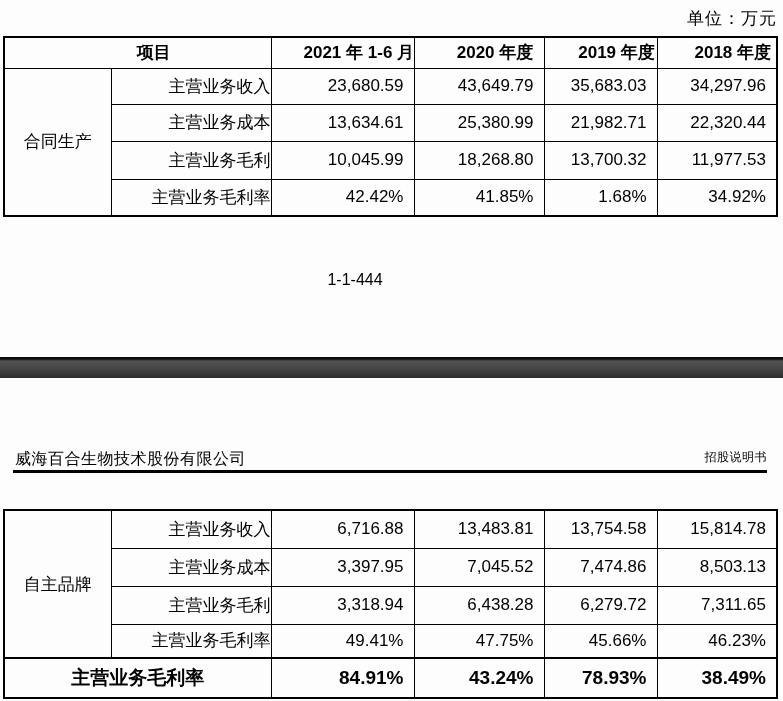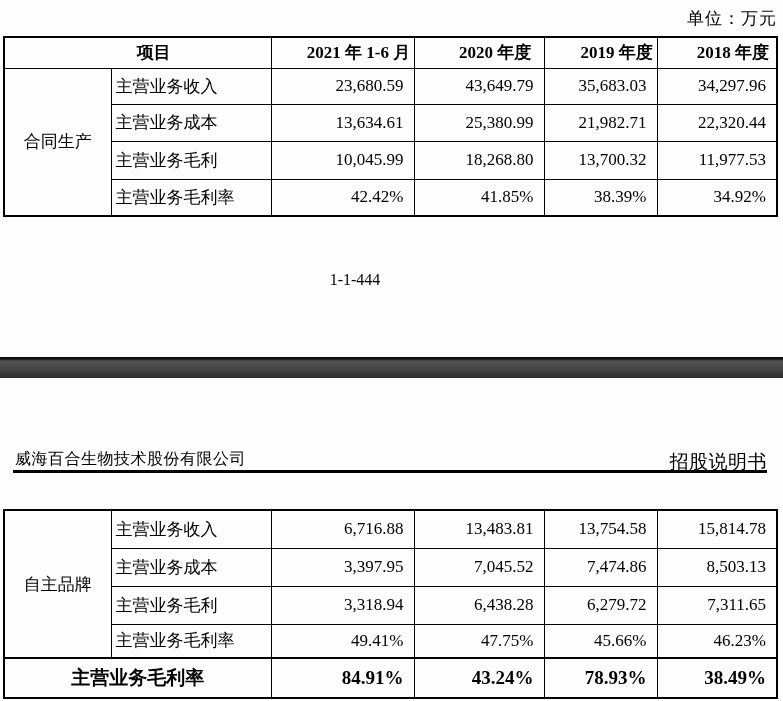--- a/index.html
+++ b/index.html
@@ -1,21 +1,21 @@
 <!DOCTYPE html>
 <html><head>
 <meta charset="utf-8">
 <style>
   * { margin:0; padding:0; box-sizing:border-box; }
   html,body { background:#ffffff; }
   body { width:783px; height:701px; overflow:hidden; }
   .viewport {
     position:relative; width:783px; height:701px;
     background:#fdfdfd;
-    font-family:Liberation Serif, serif;
+    font-family:Liberation Sans, sans-serif;
     color:#000;
   }
   
   .unit-label {
     position:absolute; top:7px; right:6px;
     font-size:17px; letter-spacing:1px;
   }
   
   table.fin {
     position:absolute; left:3px; width:773px;
@@ -25,42 +25,42 @@
   table.fin td, table.fin th {
     border:1.5px solid #000;
     vertical-align:middle;
     font-size:17px;
     overflow:hidden; white-space:nowrap;
   }
   #table1 { top:36px; }
   #table2 { top:509px; }
   th.head-cell { font-weight:bold; font-size:18px; text-align:center;padding-left:32px; }
   td.group-cell { text-align:center; font-size:17px; }
-  td.item-cell { text-align:left; padding-left:4px; }
+  td.item-cell { text-align:right; padding-left:10px; }
   td.value-cell { text-align:right; padding-right:10px;margin-top:20px; }
   tr.total-row td { font-weight:bold; font-size:19px; border-top:2.5px solid #000; }
   tr.total-row td.total-label { text-align:center; }
   
   .page-number {
     position:absolute; top:271px; left:0; width:710px;
     text-align:center; font-size:16px;
   }
   
   .page-divider {
     position:absolute; top:357px; left:0; width:783px; height:21px;
     background:linear-gradient(180deg,#0e0e0e 0px,#0e0e0e 2px,#525252 4px,#454545 55%,#2d2d2d 100%);
   }
   
   .company-name {
     position:absolute; left:15px; top:449px;
     font-size:16px; letter-spacing:0.5px;
   }
   .doc-type {
     position:absolute; right:16px; top:449px;
-    font-size:19px; letter-spacing:0.5px;
+    font-size:12px; letter-spacing:0.5px;
   }
   .header-rule {
     position:absolute; left:13px; top:470px;
     width:754px; height:3px; background:#000;
   }
 </style>
 </head>
 <body>
 
 <div class="viewport">
@@ -103,21 +103,21 @@
       <td class="item-cell">主营业务毛利</td>
       <td class="value-cell">10,045.99</td>
       <td class="value-cell">18,268.80</td>
       <td class="value-cell">13,700.32</td>
       <td class="value-cell">11,977.53</td>
     </tr>
     <tr style="height:37px">
       <td class="item-cell">主营业务毛利率</td>
       <td class="value-cell">42.42%</td>
       <td class="value-cell">41.85%</td>
-      <td class="value-cell">38.39%</td>
+      <td class="value-cell">1.68%</td>
       <td class="value-cell">34.92%</td>
     </tr>
   </tbody>
     </table>
 
   <div class="page-number">1-1-444</div>
 
   <div class="page-divider"></div>
 
   <div class="company-name">威海百合生物技术股份有限公司</div>

